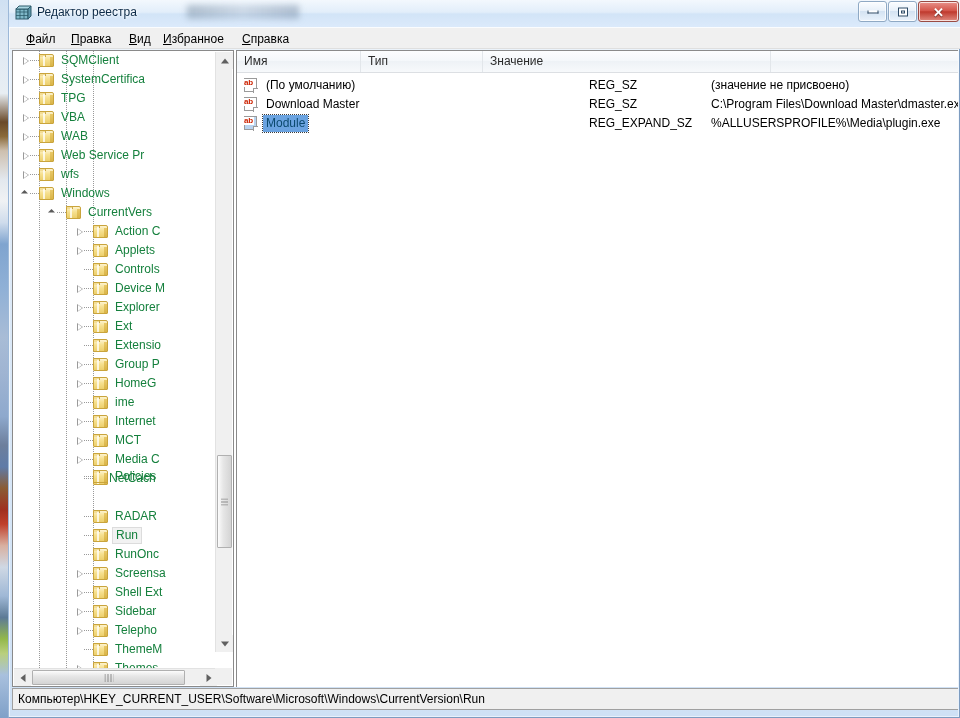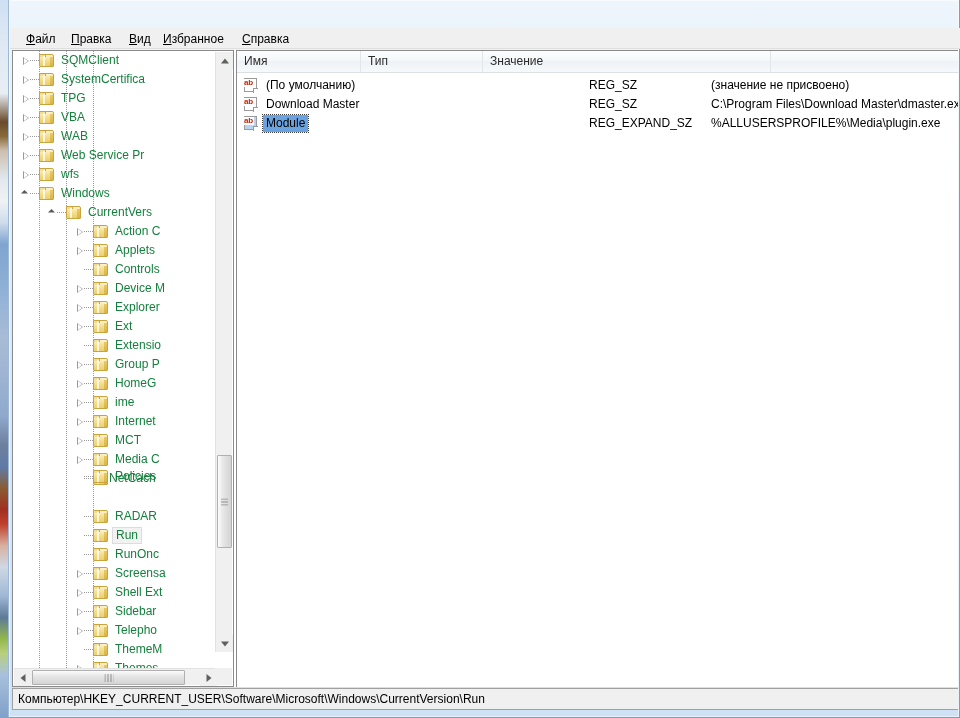--- a/index.html
+++ b/index.html
@@ -249,21 +249,21 @@
     border-right: 1px solid #e2e6ea;
     white-space: nowrap;
   }
   .lrow { position: absolute; left: 0; width: 722px; height: 19px; }
   .cellname {
     position: absolute; left: 26px; top: 1px; height: 17px; line-height: 17px;
     font-size: 12px; color: #000; padding: 0 3px; white-space: nowrap;
   }
   .cellname.sel {
     background: #6ba3e0;
-    color: #000000;
+    color: #0c4a6e;
     outline: 1px dotted #3b3b3b;
     outline-offset: 0px;
   }
   .celltype {
     position: absolute; left: 352px; top: 1px; height: 17px; line-height: 17px;
     font-size: 12px; color: #000; white-space: nowrap;
   }
   .cellval {
     position: absolute; left: 474px; top: 1px; height: 17px; line-height: 17px;
     font-size: 12px; color: #000; white-space: nowrap;
@@ -300,20 +300,43 @@
     font-size: 12px; color: #000; white-space: nowrap;
   }
 </style>
 </head>
 <body>
 
 <div id="desktop"></div>
 
 <div id="window">
 
+  <div id="titlebar">
+    <svg id="app-icon" viewBox="0 0 17 17">
+      <rect x="1" y="4" width="12" height="10" fill="#7fb8c9" stroke="#2c5a6a" stroke-width="1"></rect>
+      <path d="M1 4 L4 1 L16 1 L13 4 Z" fill="#a9d6e2" stroke="#2c5a6a" stroke-width="1"></path>
+      <path d="M13 4 L16 1 L16 11 L13 14 Z" fill="#5e97ab" stroke="#2c5a6a" stroke-width="1"></path>
+      <line x1="1" y1="7" x2="13" y2="7" stroke="#2c5a6a" stroke-width="0.8"></line>
+      <line x1="1" y1="10.5" x2="13" y2="10.5" stroke="#2c5a6a" stroke-width="0.8"></line>
+      <line x1="5" y1="4" x2="5" y2="14" stroke="#2c5a6a" stroke-width="0.8"></line>
+      <line x1="9" y1="4" x2="9" y2="14" stroke="#2c5a6a" stroke-width="0.8"></line>
+    </svg>
+    <div id="title-text">Редактор реестра</div>
+    <div id="title-ghost"></div>
+
+    <div class="cbtn" id="btn-min">
+      <span class="glyph g-min"></span>
+    </div>
+    <div class="cbtn" id="btn-max">
+      <span class="glyph g-max"></span>
+    </div>
+    <div class="cbtn" id="btn-close">
+      <span class="glyph g-close">✕</span>
+    </div>
+  </div>
 
   <div id="menubar">
       <div class="menu-item" style="left: 10px;"><u>Ф</u><span>айл</span></div>
       <div class="menu-item" style="left: 55px;"><u>П</u><span>равка</span></div>
       <div class="menu-item" style="left: 113px;"><u>В</u><span>ид</span></div>
       <div class="menu-item" style="left: 147px;"><u>И</u><span>збранное</span></div>
       <div class="menu-item" style="left: 226px;"><u>С</u><span>правка</span></div>
     </div>
 
   <div id="client">

